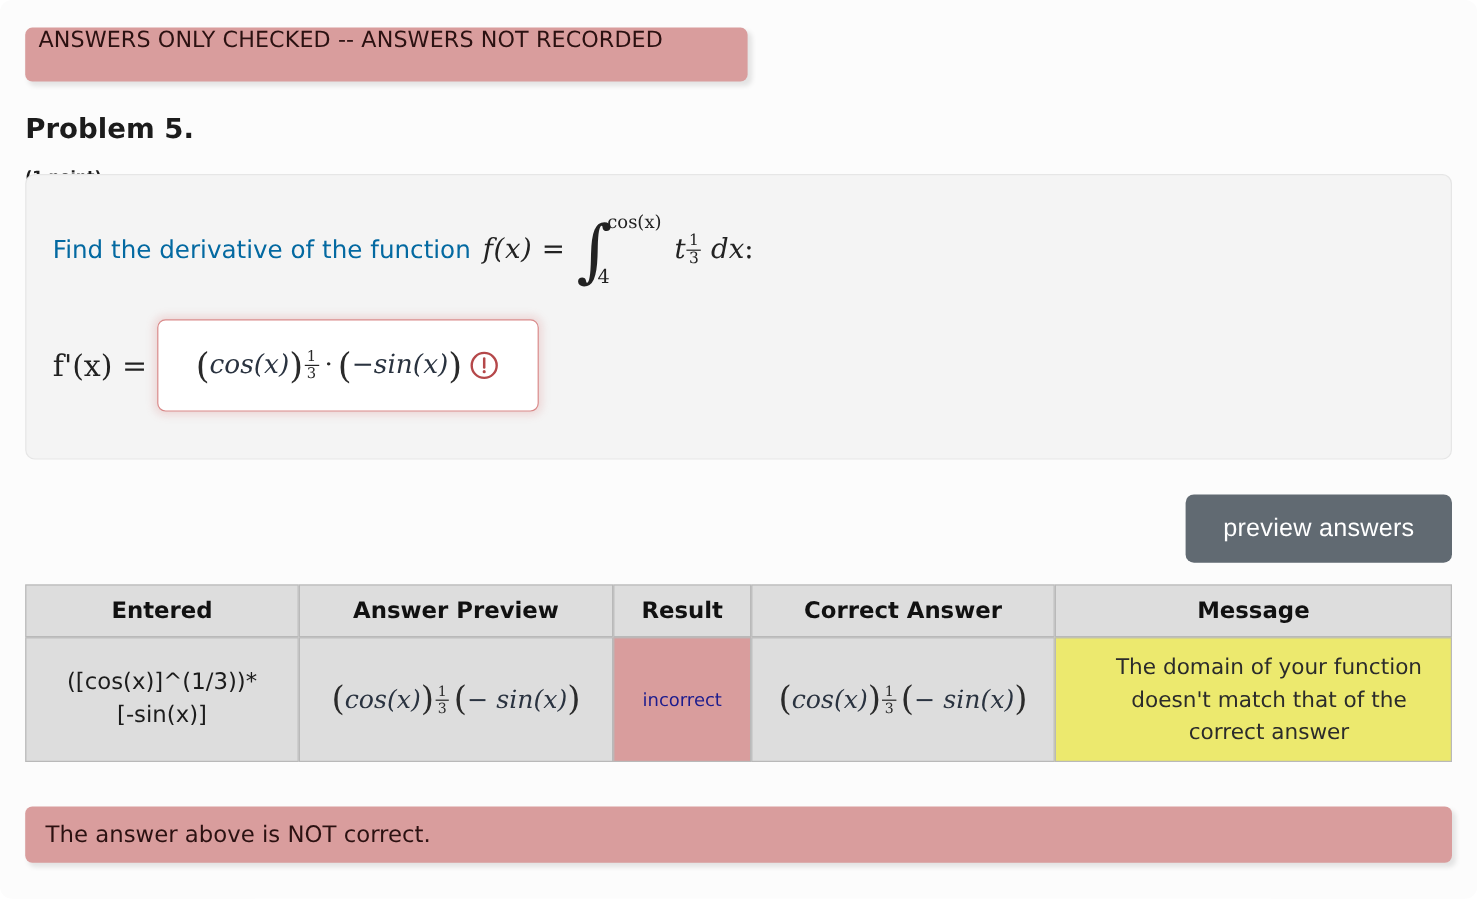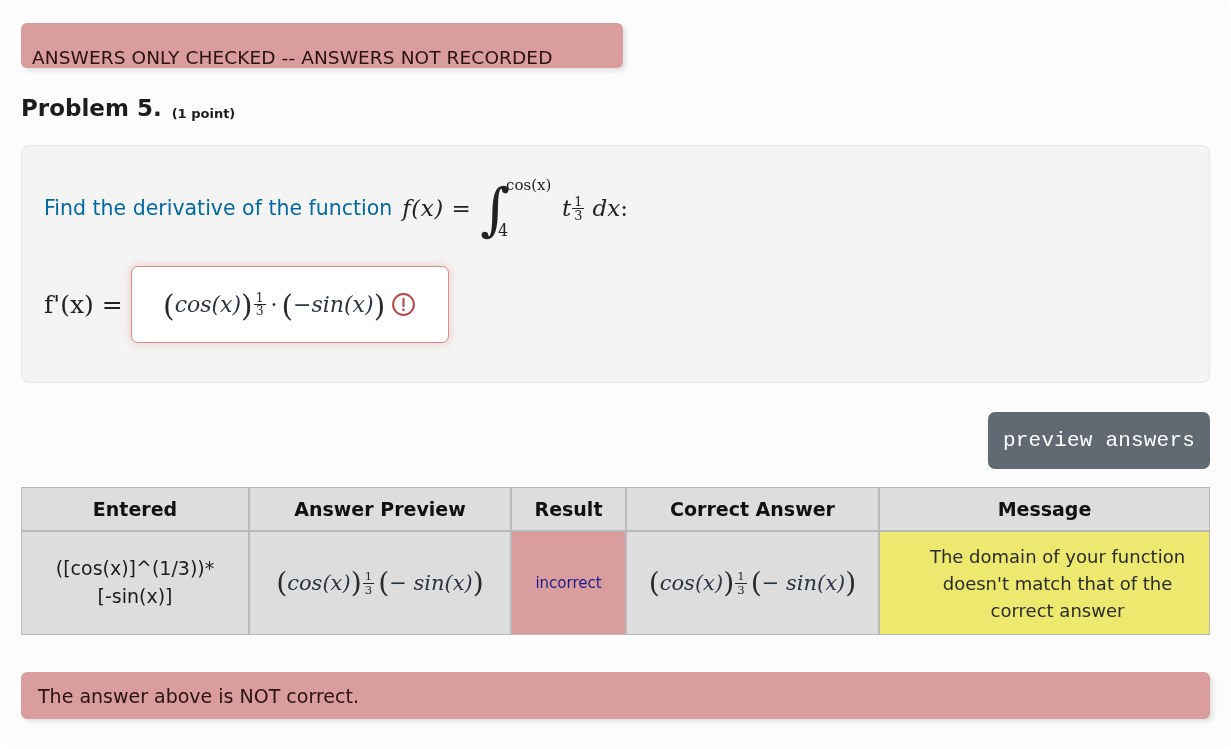--- a/index.html
+++ b/index.html
@@ -31,39 +31,40 @@
   .alert-top {
     position: absolute;
     left: 21px;
     top: 23px;
     width: 602px;
     height: 45px;
     background: #d99d9d;
     border-radius: 6px;
     box-shadow: 3px 3px 4px rgba(0,0,0,0.10);
     display: flex;
-    align-items: flex-end;
+    align-items: flex-start;
     box-sizing: border-box;
     padding-left: 11px;
   }
   .alert-top-text {
     font-size: 18.5px;
     color: #2b1111;
     letter-spacing: 0.1px;
     white-space: nowrap;
   }
 
   
   .problem-heading {
     position: absolute;
     left: 21px;
     top: 95px;
     display: flex;
-    align-items: flex-end;
-    gap: 10px;
+    align-items: flex-start;
+    gap: 20px;
+    flex-direction: column;
   }
   .problem-title {
     font-size: 23px;
     font-weight: bold;
     color: #1c1c1c;
   }
   .problem-points {
     font-size: 13px;
     font-weight: bold;
     color: #1c1c1c;
@@ -227,21 +228,21 @@
   .preview-btn {
     position: absolute;
     right: 21px;
     top: 412px;
     width: 222px;
     height: 57px;
     background: #616a72;
     color: #ffffff;
     border: none;
     border-radius: 7px;
-    font-family: Liberation Mono, monospace;
+    font-family: Liberation Sans, sans-serif;
     font-size: 21px;
     cursor: pointer;
     letter-spacing: 0.2px;
   }
 
   
   .results-table {
     position: absolute;
     left: 21px;
     top: 487px;

